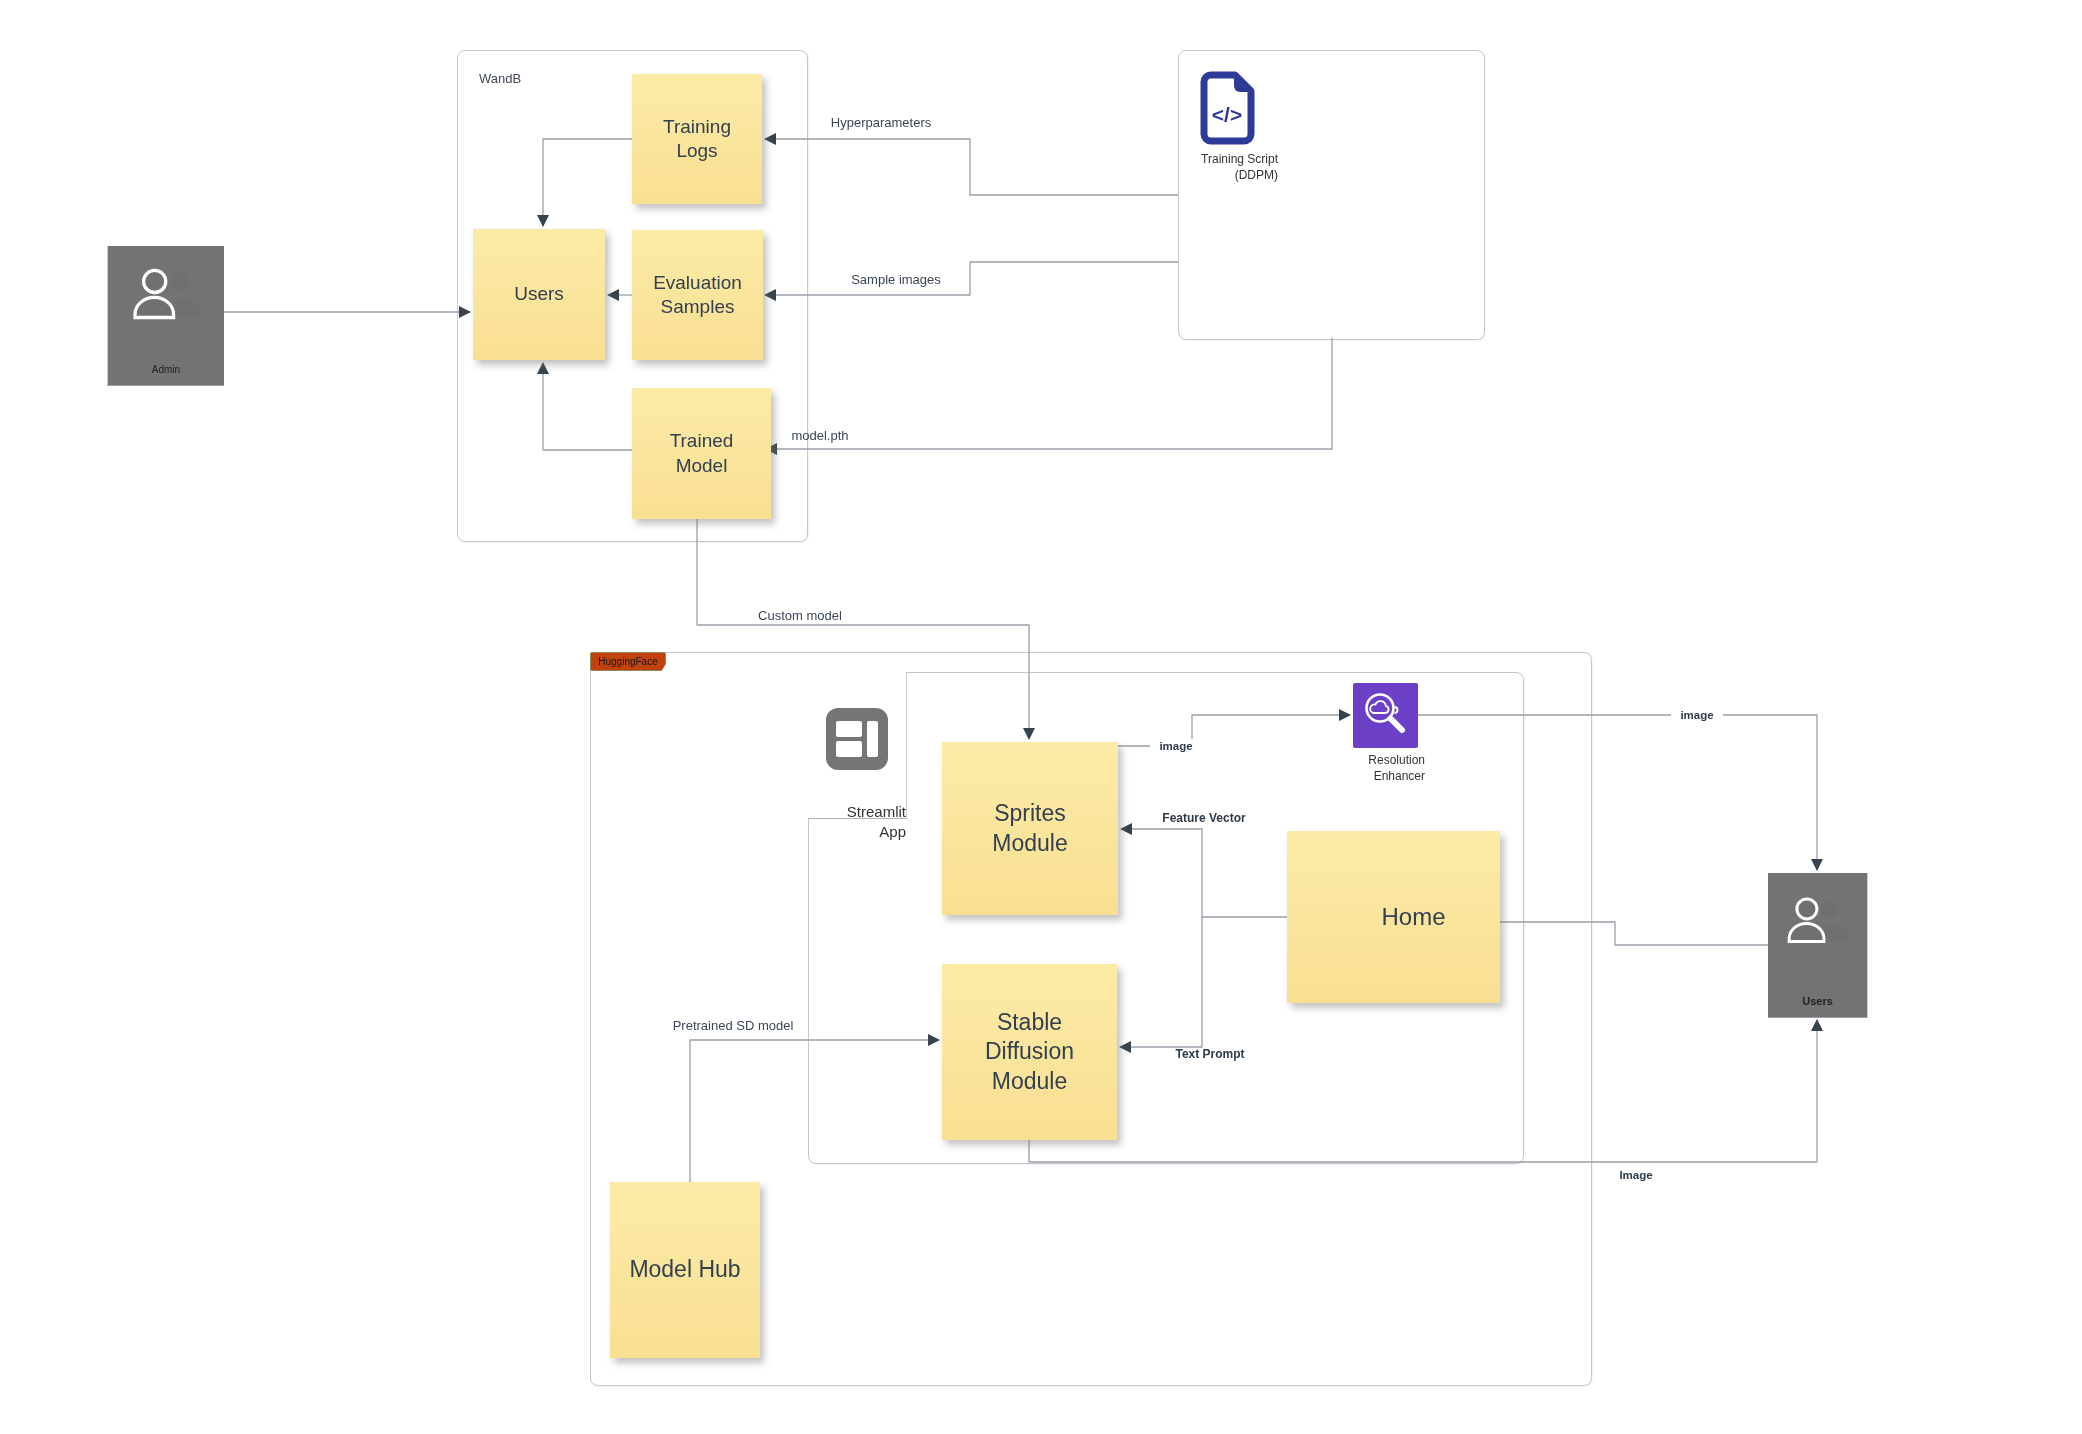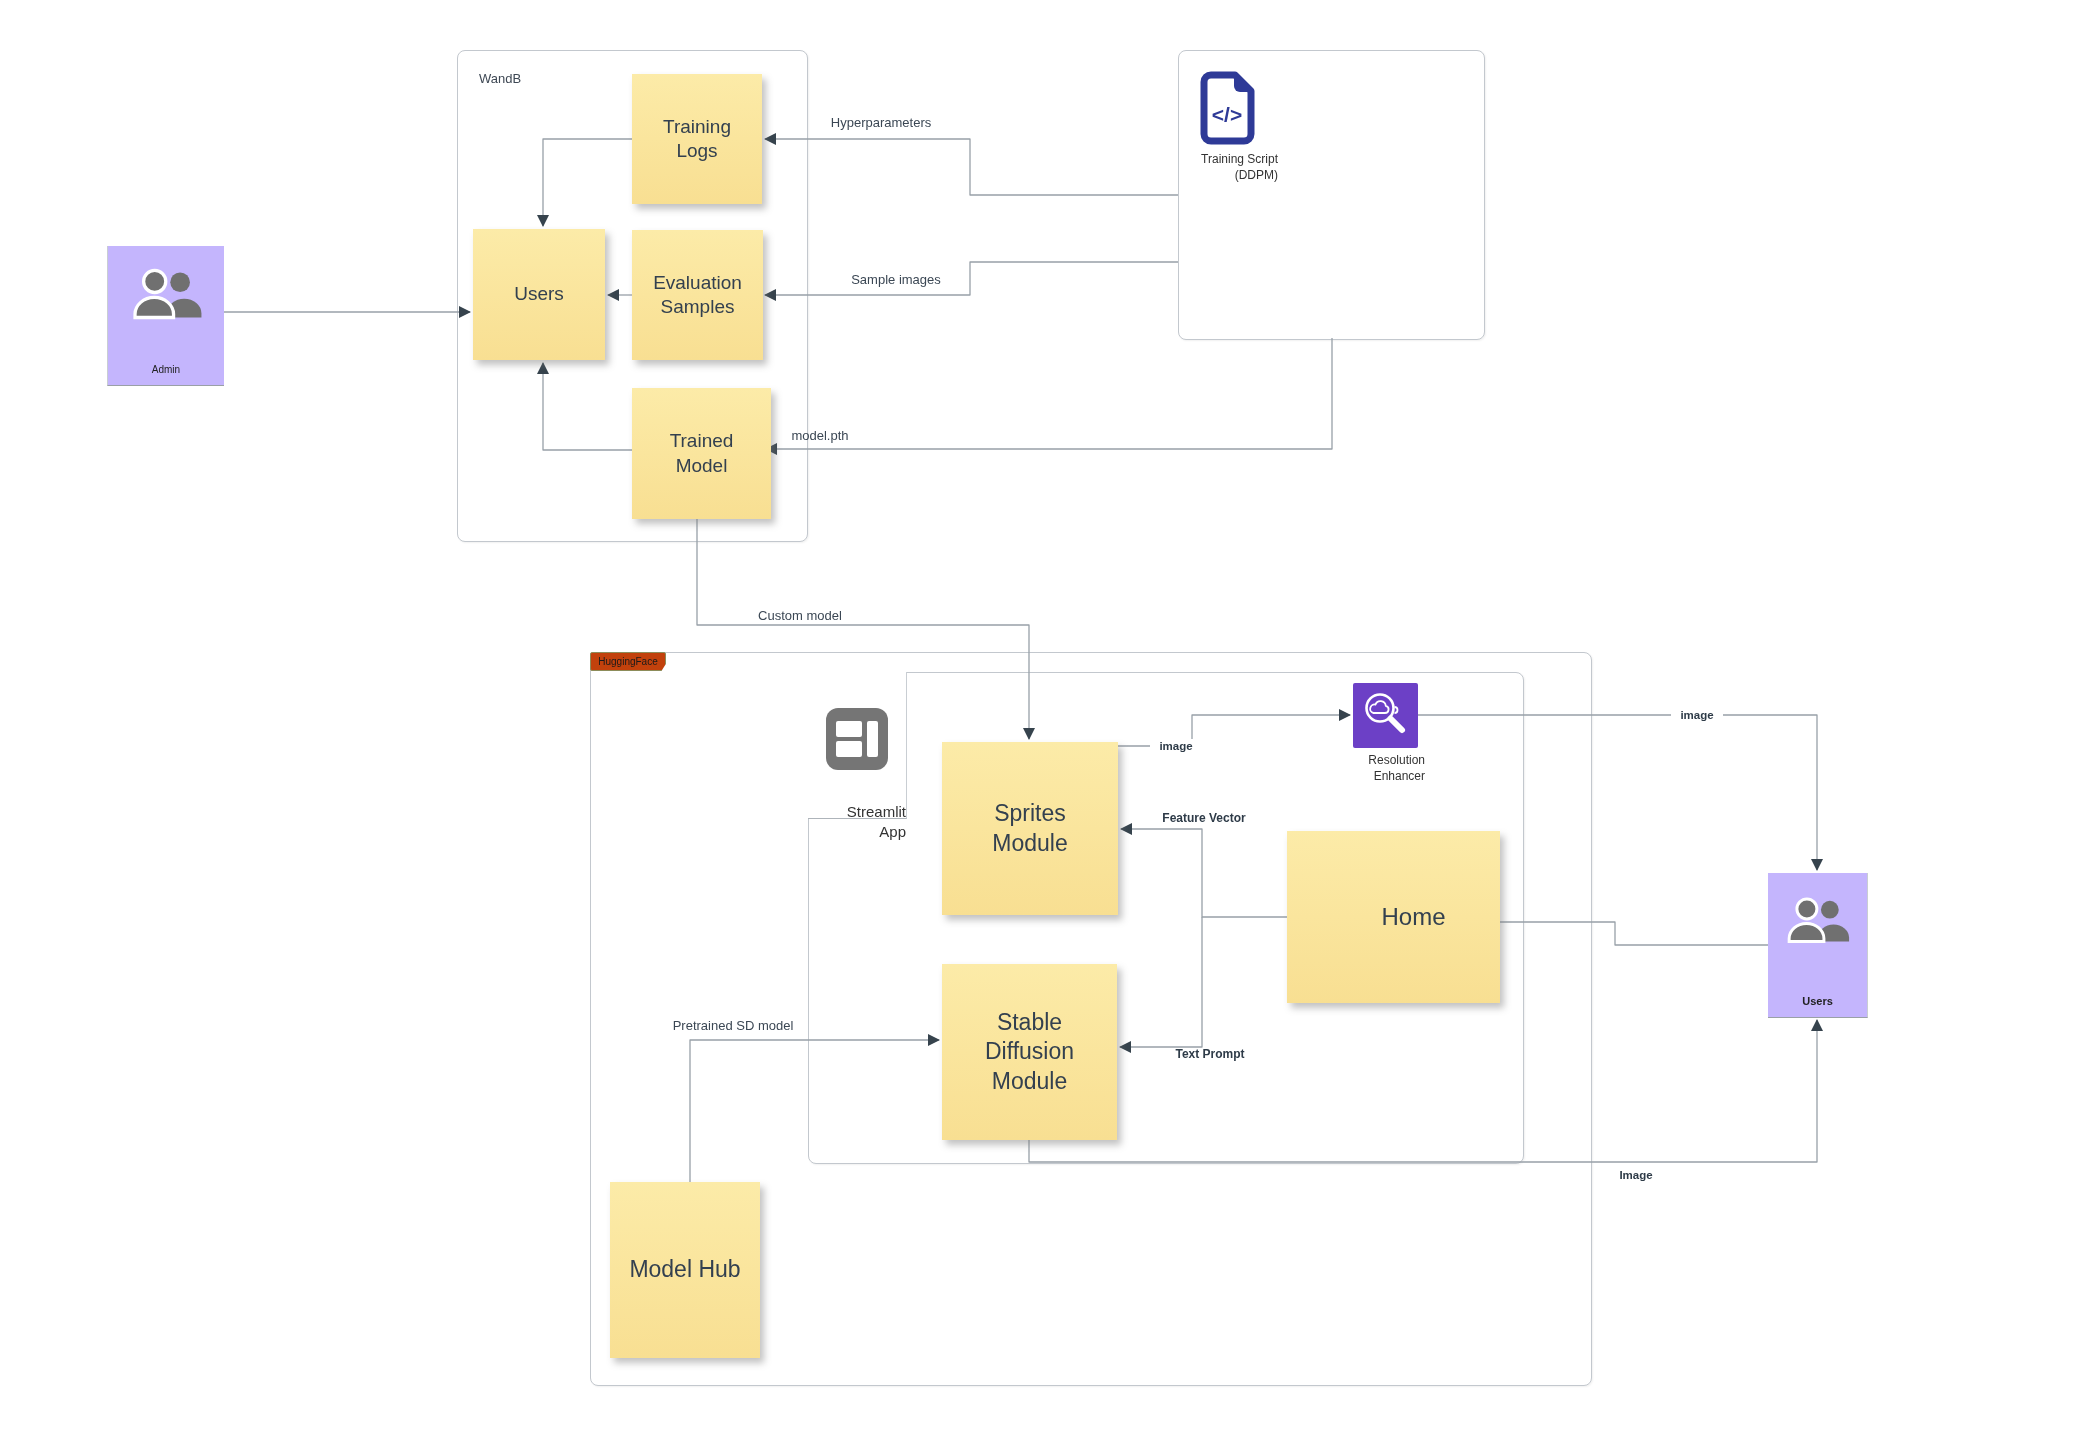--- a/index.html
+++ b/index.html
@@ -14,21 +14,21 @@
 
   
   .note{position:absolute;display:flex;align-items:center;justify-content:center;
         text-align:center;color:#33404F;background:linear-gradient(180deg,#FCEBA8 0%,#F8DF92 100%);
         box-shadow:4px 5px 7px rgba(120,120,120,0.45);white-space:pre-line;line-height:1.28;}
   .fs19{font-size:19px;}
   .fs23{font-size:23px;}
   .fs24{font-size:24px;}
 
   
-  .actor{position:absolute;background:#c4b5fd;}
+  .actor{position:absolute;background:#737373;}
   .actor .actor-label{position:absolute;left:0;right:0;text-align:center;color:#222;}
   .actor svg{position:absolute;}
 
   
   .icon-card{position:absolute;}
   .icon-label{position:absolute;left:12px;right:0;text-align:right;color:#333;white-space:pre-line;line-height:1.3;}
 
   .streamlit-card{position:absolute;background:#fff;border-right:1px solid #C9CED3;
                   border-bottom:1px solid #AEB4BA;}
 

